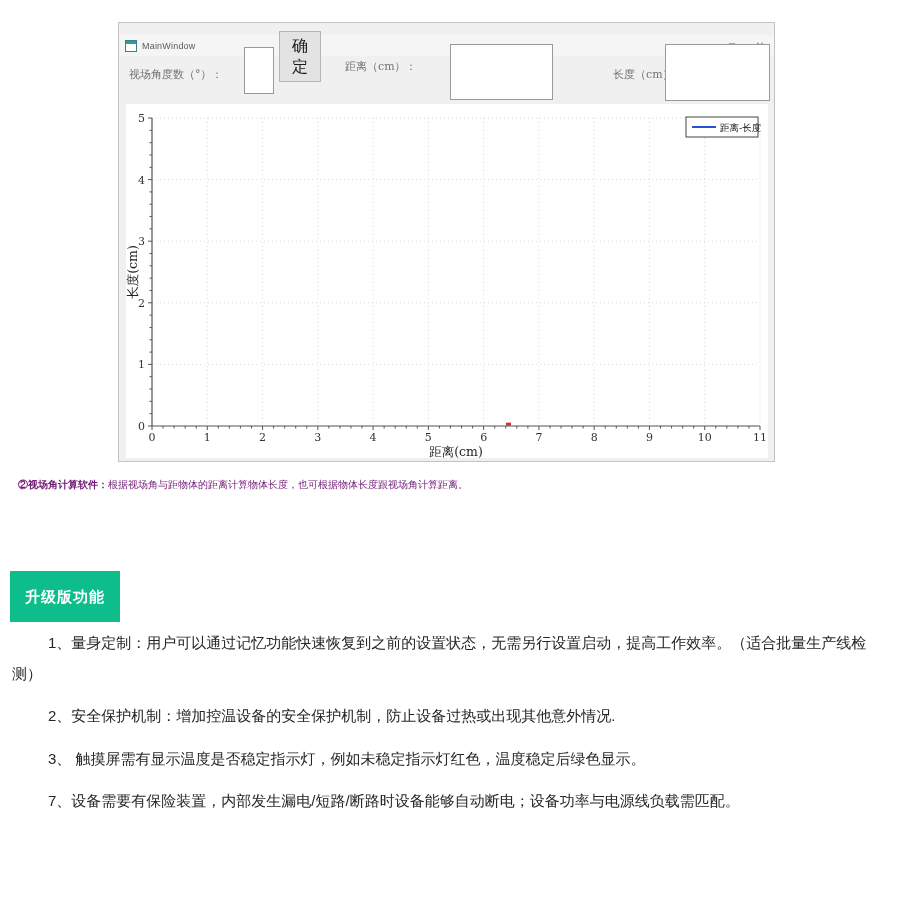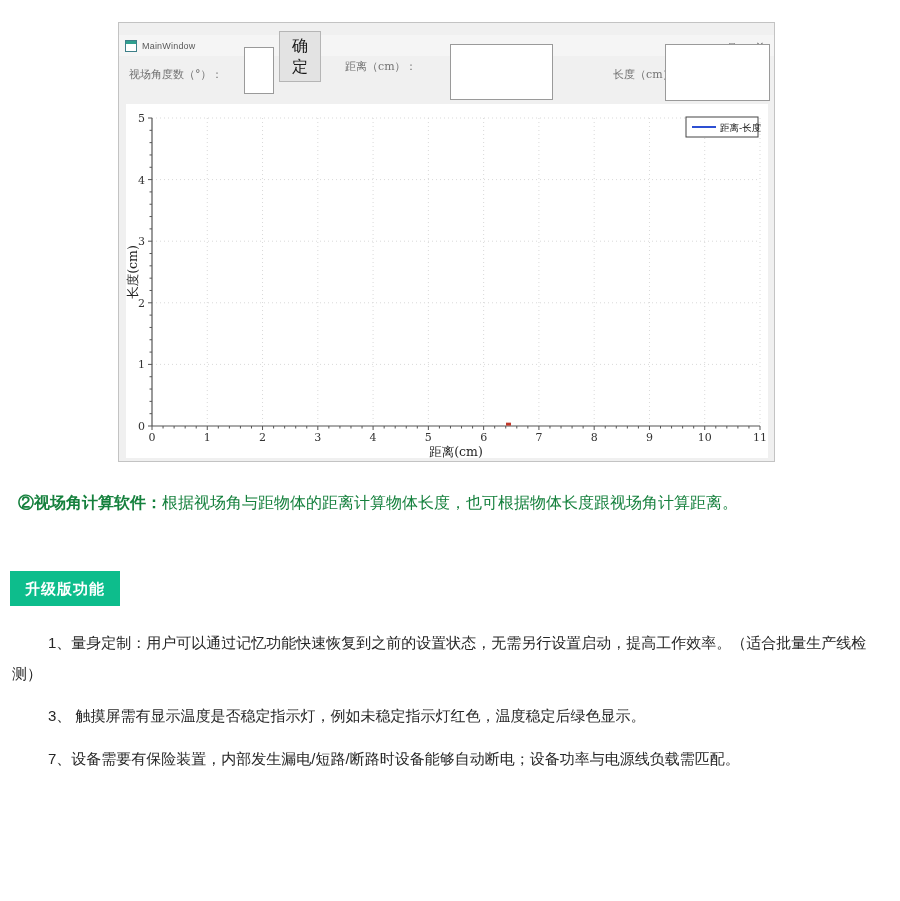--- a/index.html
+++ b/index.html
@@ -24,24 +24,24 @@
     font-size:10px;color:#707070;cursor:default;}
   
   .toolbar-label{position:absolute;font-family:"DejaVu Serif",serif;font-size:11px;color:#737373;white-space:nowrap;}
   .tb-input{position:absolute;background:#fff;border:1px solid #9a9a9a;box-sizing:border-box;
     font-size:14px;padding:2px;font-family:"DejaVu Serif",serif;}
   .confirm-btn{position:absolute;background:#e3e3e3;border:1px solid #b5b5b5;box-sizing:border-box;
     font-family:"DejaVu Serif",serif;font-size:16px;color:#1a1a1a;text-align:center;}
   
   .chartwidget{position:absolute;left:7px;top:81px;width:642px;height:354px;background:#ffffff;}
   
-  .desc{position:absolute;left:18px;top:492px;width:870px;font-size:16px;color:#15803d;line-height:22px;}
+  .desc{position:absolute;left:18px;top:474px;width:870px;font-size:10px;color:#701a75;line-height:22px;}
   .desc b{font-weight:bold;}
   .badge{
-    position:absolute;left:10px;top:571px;height:27px;line-height:27px;padding:4px 15px;
+    position:absolute;left:10px;top:571px;height:27px;line-height:27px;padding:12px 15px;
     color:#ffffff;font-size:15px;font-weight:bold;letter-spacing:1px;
   }
   .features{position:absolute;left:0;top:616px;width:898px;font-size:15px;color:#262626;line-height:30.6px;}
   .features p{margin:12px;text-indent:36px;}
 </style>
 </head>
 <body>
 
 <div class="window">
 
@@ -194,15 +194,16 @@
 </div>
 
 <div class="desc">
   <b>②视场角计算软件：</b><span>根据视场角与距物体的距离计算物体长度，也可根据物体长度跟视场角计算距离。</span>
 </div>
 
 <div class="badge" style="background: rgb(13, 189, 140);">升级版功能</div>
 
 <div class="features">
   <p>1、量身定制：用户可以通过记忆功能快速恢复到之前的设置状态，无需另行设置启动，提高工作效率。（适合批量生产线检测）</p>
+  <p>2、安全保护机制：增加控温设备的安全保护机制，防止设备过热或出现其他意外情况.</p>
   <p>3、 触摸屏需有显示温度是否稳定指示灯，例如未稳定指示灯红色，温度稳定后绿色显示。</p>
   <p>7、设备需要有保险装置，内部发生漏电/短路/断路时设备能够自动断电；设备功率与电源线负载需匹配。</p>
 </div>
 
 </body></html>

